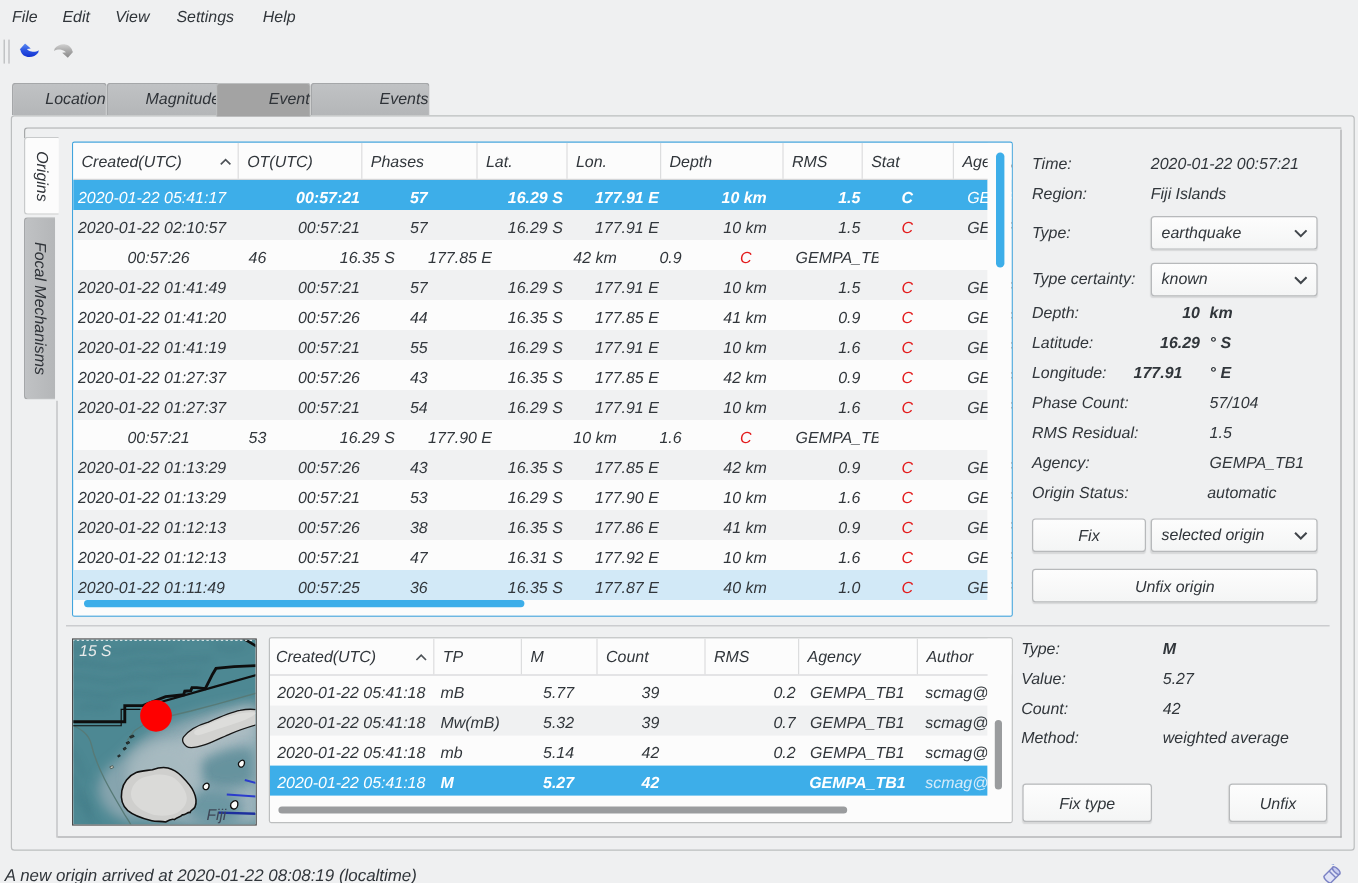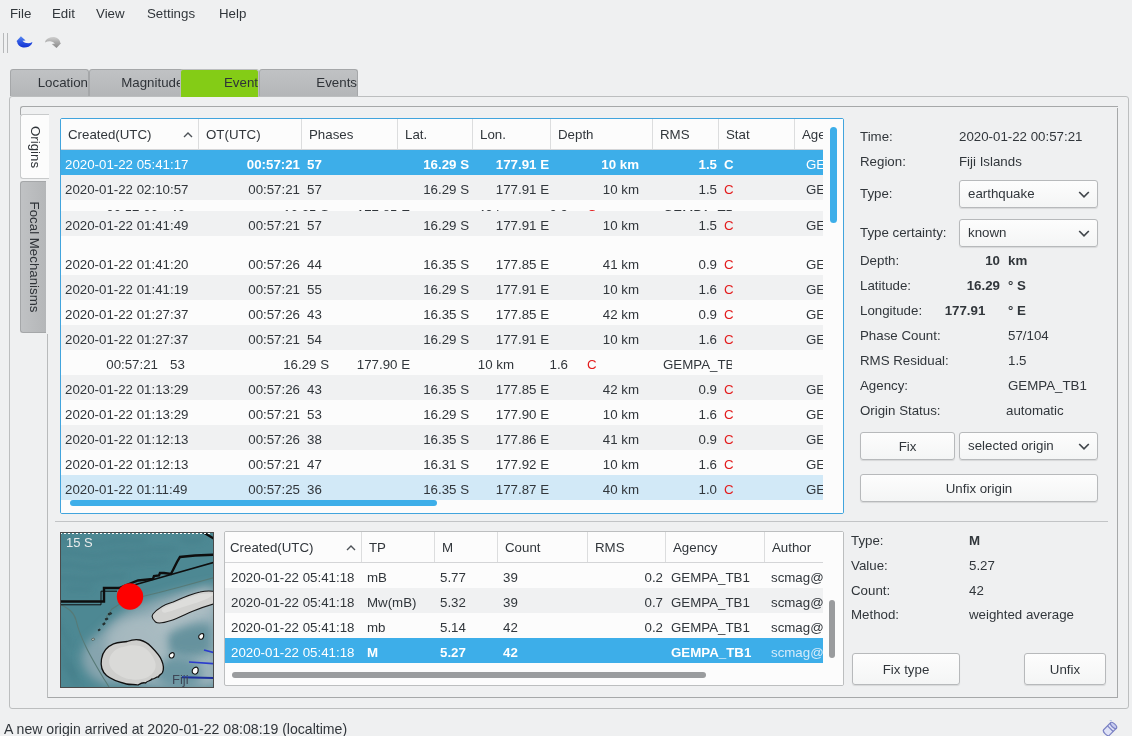--- a/index.html
+++ b/index.html
@@ -1,29 +1,29 @@
 <!DOCTYPE html>
 <html><head>
 <meta charset="utf-8">
 <style>
 * { margin:0; padding:0; box-sizing:border-box; }
 html,body { width:1132px; height:736px; background:#eff0f1; font-family:"Liberation Sans",sans-serif; font-size:13.3px; color:#31363b; overflow:hidden; }
 .abs { position:absolute; }
-#app { position:relative; width:1132px; height:736px; }
+#app { position:relative; width:1132px; height:736px;font-style:italic; }
 
 
 #menubar { position:absolute; left:0; top:0; width:1132px; height:25px; }
 #menubar span { position:absolute; top:6px; }
 
 
 .tbhandle { position:absolute; left:3px; top:33px; width:5px; height:20px; border-left:1px solid #b6b8ba; border-right:1px solid #b6b8ba; }
 
 
 .tab { position:absolute; top:69px; height:27px; background:linear-gradient(#c0c2c4,#b4b6b8); border:1px solid #a5a7a9; border-bottom:none; border-radius:3px 3px 0 0; text-align:right; line-height:26px; color:#2f3338; }
-.tab.active { background:#84cc16; border-color:#bcbebf; height:28px; z-index:5; }
+.tab.active { background:#a3a3a3; border-color:#bcbebf; height:28px; z-index:5; }
 
 
 #outerpane { position:absolute; left:9px; top:96px; width:1120px; height:613px; border:1px solid #bcbebf; border-radius:3px; background:#eff0f1; }
 
 
 .vtab { position:absolute; width:28px; background:linear-gradient(90deg,#c0c2c4,#b4b6b8); border:1px solid #a5a7a9; border-right:none; border-radius:3px 0 0 3px; color:#2f3338; }
 .vtab.active { background:#fcfcfc; border-color:#c8cacb; z-index:6; }
 .vtab .rot { position:absolute; left:50%; top:50%; transform:translate(-50%,-50%) rotate(90deg); white-space:nowrap; }
 
 
@@ -38,21 +38,21 @@
 #otable .trow .c:nth-child(2) { padding-right:1px; }
 #otable .trow .c:nth-child(4) { padding-right:3px; }
 #otable .trow .c:nth-child(5) { padding-right:1px; }
 #otable .trow .c:nth-child(6) { padding-right:13px; }
 #otable .trow .c:nth-child(7) { padding-right:1px; }
 #otable .trow .c:nth-child(9) { padding-left:12px; }
 #mtable .trow .c:nth-child(2) { padding-left:4px; }
 #mtable .thead .hc:first-child { padding-left:5px; }
 #mtable .trow .c:nth-child(5) { padding-right:0; }
 .c.r { text-align:right; }
-.c.ct { }
+.c.ct { text-align:center; }
 .red { color:#e31b1c; }
 .alt { background:#f0f1f2; }
 .sel { background:#3daee9; color:#fff; }
 .sel .red { color:#fff; }
 .hov { background:#d2e9f7; }
 .b { font-weight:bold; }
 
 
 .sbv { position:absolute; border-radius:3.5px; }
 .sbh { position:absolute; border-radius:4px; }
@@ -163,21 +163,21 @@
   <div class="trow" style="top:81px;width:762px">
         <div class="c r" style="width:103px">00:57:26</div>
         <div class="c ct" style="width:96px">46</div>
         <div class="c r" style="width:75px">16.35 S</div>
         <div class="c r" style="width:78px">177.85 E</div>
         <div class="c r" style="width:102px">42 km</div>
         <div class="c r" style="width:66px">0.9</div>
         <div class="c ct red" style="width:76px">C</div>
         <div class="c" style="width:75px">GEMPA_TB1</div>
       </div>
-  <div class="trow alt" style="top:92px;width:762px">
+  <div class="trow alt" style="top:106px;width:762px">
         <div class="c" style="width:137px">2020-01-22 01:41:49</div>
         <div class="c r" style="width:103px">00:57:21</div>
         <div class="c ct" style="width:96px">57</div>
         <div class="c r" style="width:75px">16.29 S</div>
         <div class="c r" style="width:78px">177.91 E</div>
         <div class="c r" style="width:102px">10 km</div>
         <div class="c r" style="width:66px">1.5</div>
         <div class="c ct red" style="width:76px">C</div>
         <div class="c" style="width:75px">GEMPA_TB1</div>
       </div>

